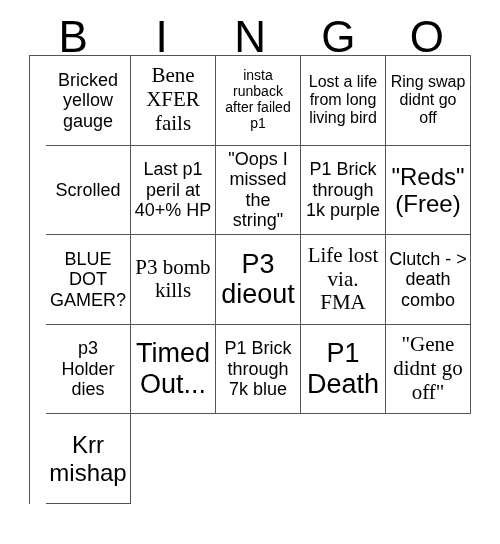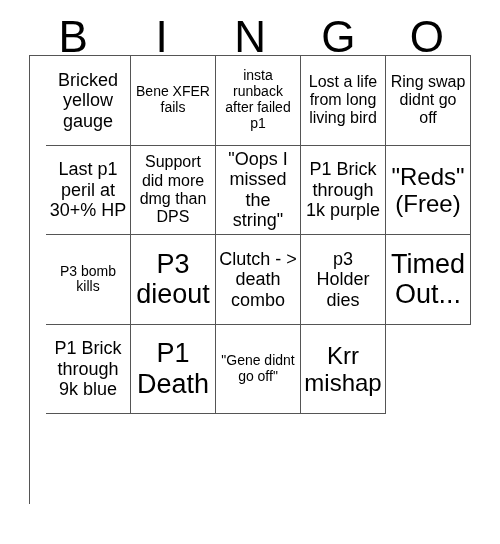--- a/index.html
+++ b/index.html
@@ -64,21 +64,21 @@
   .cell .txt {
     display: block;
     width: 100%;
     line-height: 1.14;
     word-wrap: break-word;
     white-space: pre-line;
   }
   
   .fs-xxl .txt { font-size: 27px; }
   .fs-xl  .txt { font-size: 24px; }
-  .fs-lg  .txt { font-size: 14px; }
+  .fs-lg  .txt { font-size: 21px; font-family: Liberation Serif, serif; }
   .fs-md  .txt { font-size: 18px; }
   .fs-sm  .txt { font-size: 16px; }
   .fs-xs  .txt { font-size: 14px; }
 </style>
 </head>
 <body>
 
 <div class="card">
 
   <div class="bingo-header">
@@ -100,54 +100,60 @@
         <span class="txt">insta runback after failed p1</span>
       </div>
     <div class="cell fs-sm">
         <span class="txt">Lost a life from long living bird</span>
       </div>
     <div class="cell fs-sm">
         <span class="txt">Ring swap didnt go off</span>
       </div>
 
     <div class="cell fs-md">
-        <span class="txt">Last p1 peril at 30+% HP</span>
+        <span class="txt">Scrolled</span>
       </div>
-    <div class="cell fs-sm">
-        <span class="txt">Support did more dmg than DPS</span>
+    <div class="cell fs-md">
+        <span class="txt">Last p1 peril at 40+% HP</span>
       </div>
     <div class="cell fs-md">
         <span class="txt">"Oops I missed the string"</span>
       </div>
 
     <div class="cell fs-md">
         <span class="txt">P1 Brick through 1k purple</span>
       </div>
     <div class="cell fs-xl">
         <span class="txt">"Reds" (Free)</span>
       </div>
+    <div class="cell fs-md">
+        <span class="txt">BLUE DOT GAMER?</span>
+      </div>
     <div class="cell fs-lg">
         <span class="txt">P3 bomb kills</span>
       </div>
 
     <div class="cell fs-xxl">
         <span class="txt">P3 dieout</span>
+      </div>
+    <div class="cell fs-lg">
+        <span class="txt">Life lost via. FMA</span>
       </div>
     <div class="cell fs-md">
         <span class="txt">Clutch - &gt; death combo</span>
       </div>
     <div class="cell fs-md">
         <span class="txt">p3 Holder dies</span>
       </div>
     <div class="cell fs-xxl">
         <span class="txt">Timed Out...</span>
       </div>
 
     <div class="cell fs-md">
-        <span class="txt">P1 Brick through 9k blue</span>
+        <span class="txt">P1 Brick through 7k blue</span>
       </div>
     <div class="cell fs-xxl">
         <span class="txt">P1 Death</span>
       </div>
     <div class="cell fs-lg">
         <span class="txt">"Gene didnt go off"</span>
       </div>
     <div class="cell fs-xl">
         <span class="txt">Krr mishap</span>
       </div>

